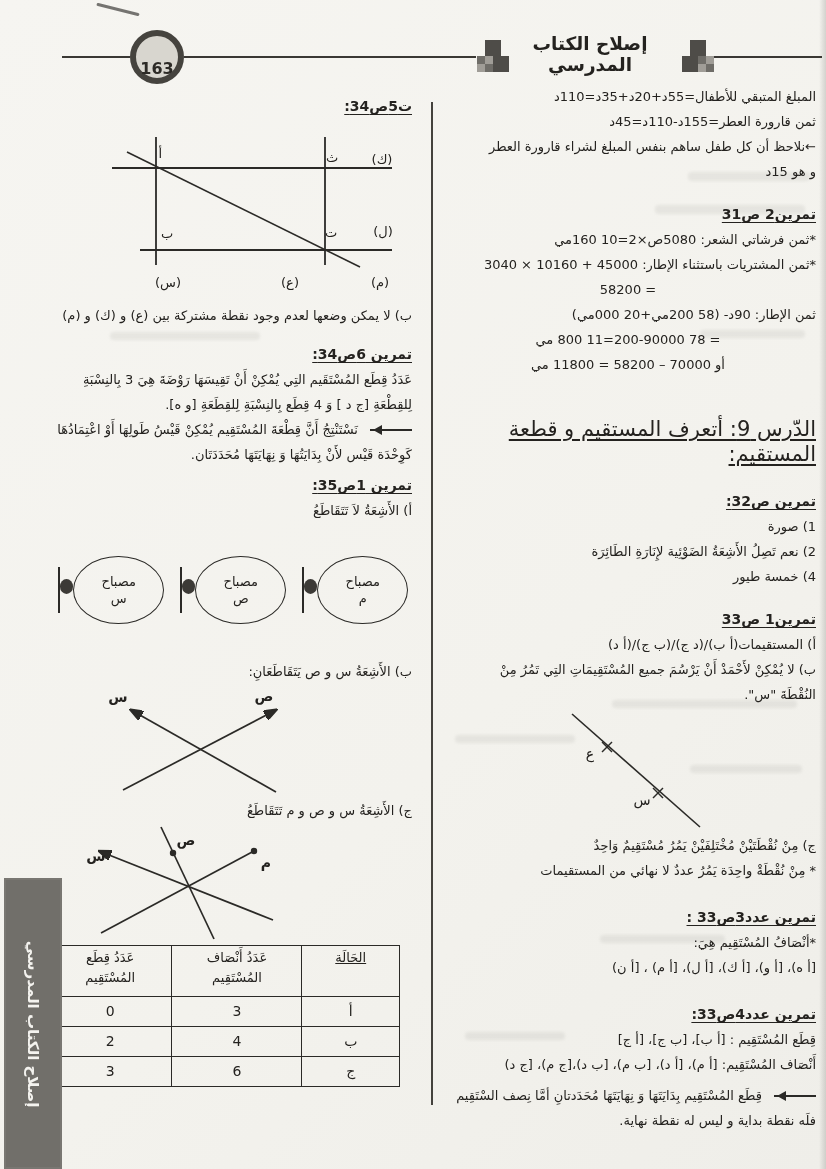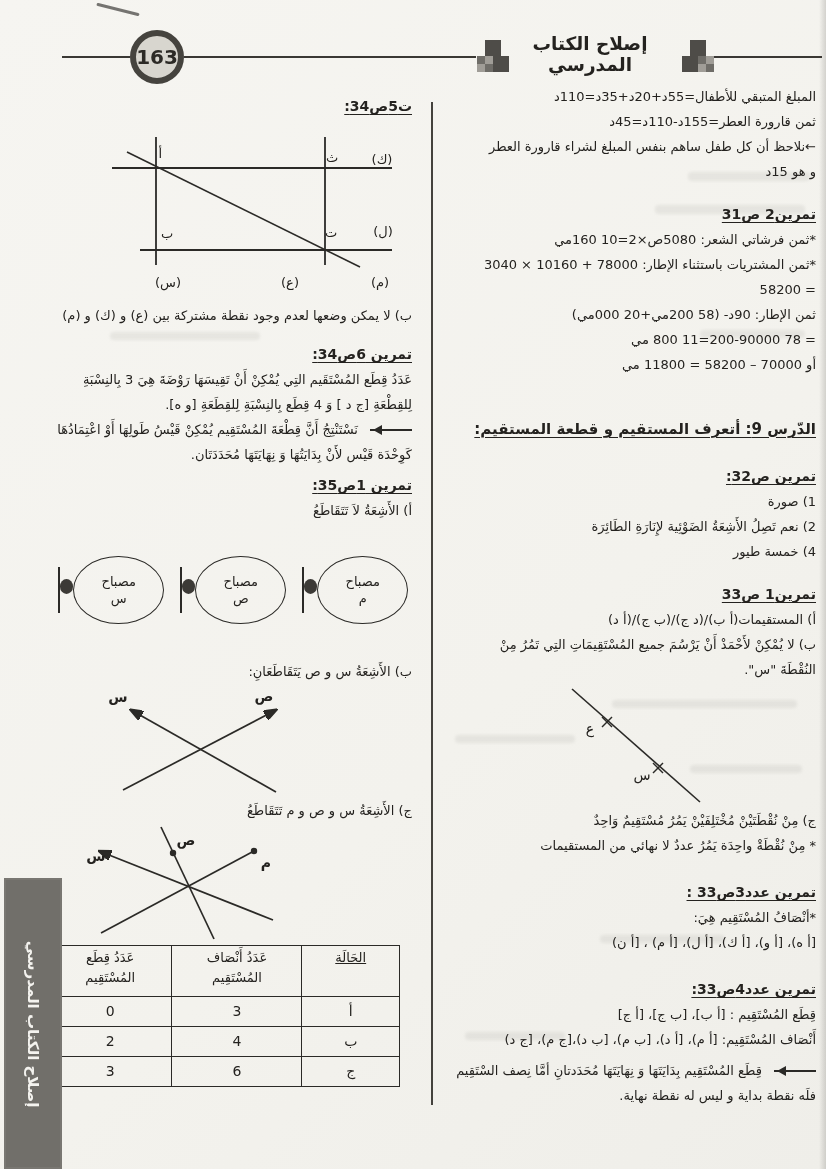--- a/index.html
+++ b/index.html
@@ -5,37 +5,37 @@
   html,body{margin:0;padding:0;background:#e8e7e3;}
   .page{position:relative;width:826px;height:1169px;overflow:hidden;
     background:linear-gradient(135deg,#f6f5f1 0%,#f3f2ed 60%,#efeee9 100%);
     font-family:"DejaVu Sans",sans-serif;color:#24221f;}
   .page::after{content:'';position:absolute;right:0;top:0;width:7px;height:100%;
     background:linear-gradient(to left,rgba(60,58,54,.18),transparent);pointer-events:none;}
   
   .rule{position:absolute;height:2px;background:#3a3834;}
   .badge{position:absolute;left:130px;top:30px;width:54px;height:54px;border-radius:50%;
     border:6px solid #45433e;background:#d8d6cf;box-sizing:border-box;
-    display:flex;align-items:center;justify-content:center;font-size:20px;font-weight:bold;color:#2c2a26;}
+    display:flex;align-items:flex-end;justify-content:center;font-size:16px;font-weight:bold;color:#2c2a26;}
   .header-title{position:absolute;left:497px;top:33px;width:186px;text-align:center;
     font-size:18.5px;font-weight:bold;direction:rtl;}
   .deco{position:absolute;width:34px;height:33px;}
   .deco .sq{position:absolute;width:16px;height:16px;background:#4e4c48;}
   .deco .sq.checker{background:conic-gradient(#a09d97 25%,#6f6d68 0 50%,#a09d97 0 75%,#6f6d68 0);}
   .artifact{position:absolute;left:96px;top:8px;width:44px;height:3px;background:#4a4845;
     transform:rotate(14deg);opacity:.75;border-radius:2px;}
   
   .vdivider{position:absolute;left:431px;top:102px;width:2px;height:1003px;background:#44423d;}
   .col{position:absolute;direction:rtl;text-align:right;font-size:13px;line-height:25px;}
   .right-col{left:440px;top:84px;width:376px;}
   .left-col{left:48px;top:94px;width:364px;}
   .ln{min-height:25px;}
-  .ctr{}
+  .ctr{text-align:center;}
   .h-ex{font-weight:bold;font-size:14px;text-decoration:underline;text-underline-offset:3px;}
-  .h-lesson{font-weight:bold;font-size:15px;text-decoration:underline;text-underline-offset:3px;}
+  .h-lesson{font-weight:normal;font-size:21px;text-decoration:underline;text-underline-offset:3px;}
   .mt6{margin-top:6px;}.mt14{margin-top:14px;}
   .mt18{margin-top:18px;}.mt22{margin-top:22px;}.mt40{margin-top:40px;}
   .long-arrow{display:inline-block;position:relative;width:42px;height:2px;background:#2b2a27;
     vertical-align:3px;margin-left:8px;}
   .long-arrow::before{content:'';position:absolute;left:-2px;top:-4px;border:5px solid transparent;
     border-right:9px solid #2b2a27;}
   
   svg{display:block;}
   svg line,svg path{stroke:#2b2a27;}
   svg text{font-family:"DejaVu Sans",sans-serif;fill:#24221f;}
@@ -107,21 +107,21 @@
   <div class="vdivider"></div>
 
   <div class="col right-col">
     <div class="ln">المبلغ المتبقي للأطفال=55د+20د+35د=110د</div>
     <div class="ln">ثمن قارورة العطر=155د-110د=45د</div>
     <div class="ln">←نلاحظ أن كل طفل ساهم بنفس المبلغ لشراء قارورة العطر</div>
     <div class="ln">و هو 15د</div>
 
     <div class="ln h-ex mt18">تمرين2 ص31</div>
     <div class="ln">*ثمن فرشاتي الشعر: 5080ص×2=10 160مي</div>
-    <div class="ln">*ثمن المشتريات باستثناء الإطار: 78000 + 10160 × 3040</div>
+    <div class="ln">*ثمن المشتريات باستثناء الإطار: 45000 + 10160 × 3040</div>
     <div class="ln ctr">= 58200</div>
     <div class="ln">ثمن الإطار: 90د- (58 200مي+20 000مي)</div>
     <div class="ln ctr">= 78 200-90000=11 800 مي</div>
     <div class="ln ctr">أو 70000 – 58200 = 11800 مي</div>
 
     <div class="ln h-lesson mt40">الدّرس 9: أتعرف المستقيم و قطعة المستقيم:</div>
 
     <div class="ln h-ex mt22">تمرين ص32:</div>
     <div class="ln">1) صورة</div>
     <div class="ln">2) نعم تَصِلُ الأَشِعَةُ الضَوْئِية لإِنَارَةِ الطَائِرَة</div>

